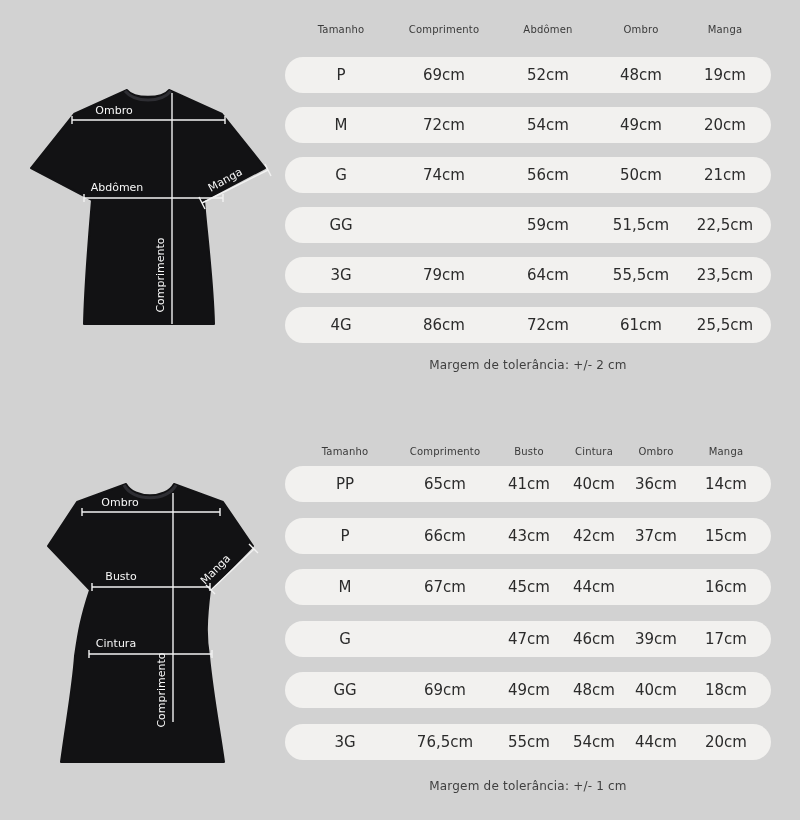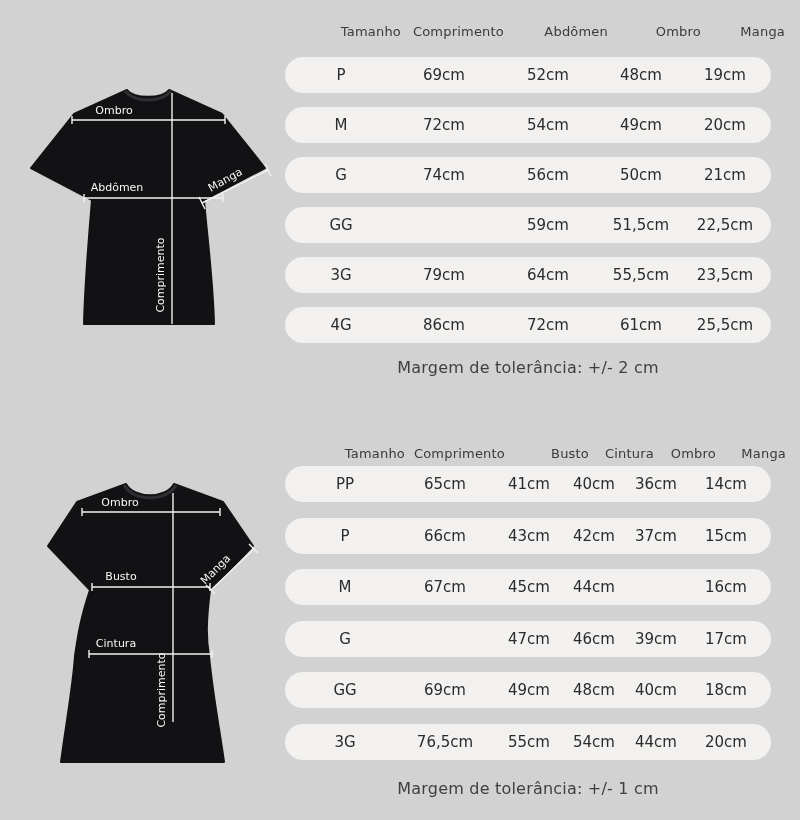--- a/index.html
+++ b/index.html
@@ -15,21 +15,21 @@
   .fig-women { left:20px;  top:472px; }
 
   .size-table { position:absolute; left:285px; width:486px; }
   .tbl-men    { top:0;     height:400px; }
   .tbl-women  { top:420px; height:400px; }
 
   .hdr-row { position:absolute; left:0; top:24px; width:486px; height:18px; }
   .tbl-women .hdr-row { top:26px; }
   .hdr-cell {
     position:absolute; width:120px; margin-left:-60px; top:0;
-    text-align:right; font-size:13px; color:#3a3a3a;
+    text-align:center; font-size:10px; color:#3a3a3a;
     letter-spacing:.2px; white-space:nowrap;
   }
   .pill {
     position:absolute; left:0; width:486px; height:36px;
     background:#f2f1ef; border-radius:18px;
   }
   .cell {
     position:absolute; width:110px; margin-left:-55px; top:0;
     line-height:36px; text-align:center; font-size:15px;
     color:#2b2b2b; white-space:nowrap;
@@ -37,21 +37,21 @@
   
   .t1c0{left:56px}.t1c1{left:159px}.t1c2{left:263px}.t1c3{left:356px}.t1c4{left:440px}
   
   .t2c0{left:60px}.t2c1{left:160px}.t2c2{left:244px}.t2c3{left:309px}.t2c4{left:371px}.t2c5{left:441px}
   
   .t1r0{top:57px}.t1r1{top:107px}.t1r2{top:157px}.t1r3{top:207px}.t1r4{top:257px}.t1r5{top:307px}
   .t2r0{top:46px}.t2r1{top:98px}.t2r2{top:149px}.t2r3{top:201px}.t2r4{top:252px}.t2r5{top:304px}
 
   .tolerance {
     position:absolute; left:0; width:486px; text-align:center;
-    font-size:16px; color:#3f3f3f; letter-spacing:.2px;
+    font-size:12px; color:#3f3f3f; letter-spacing:.2px;
   }
   .tol-men   { top:358px; }
   .tol-women { top:359px; }
 
   svg text {
     font-family:"DejaVu Sans","Liberation Sans",sans-serif;
     fill:#f7f7f7; font-size:11px;
   }
   .mline { stroke:#f2f2f2; stroke-width:1.4; fill:none; }
   .shirt { fill:#121214; stroke:#121214; stroke-width:2; stroke-linejoin:round; }

